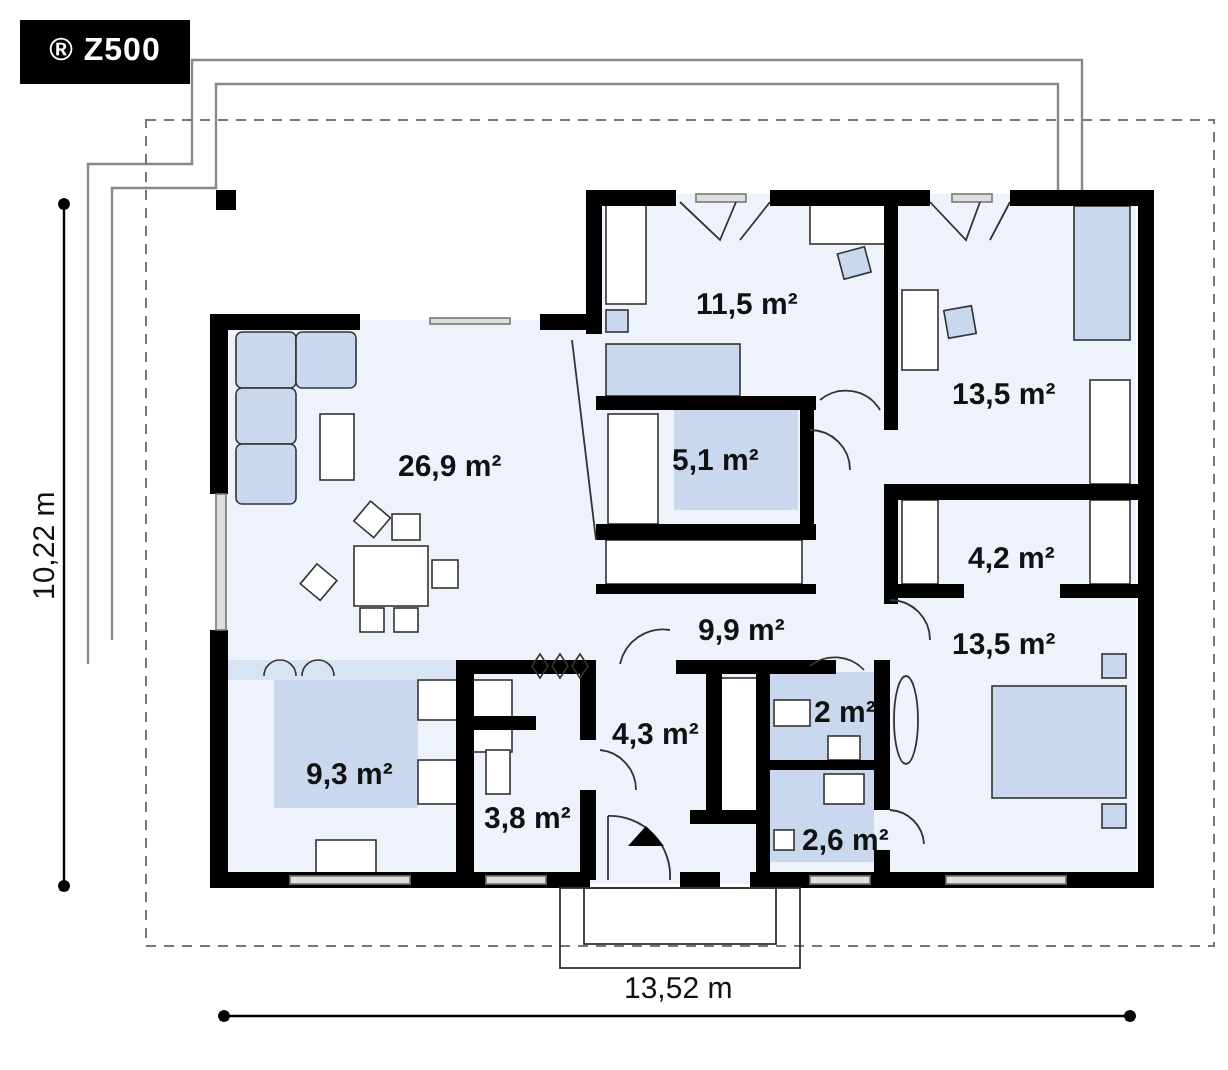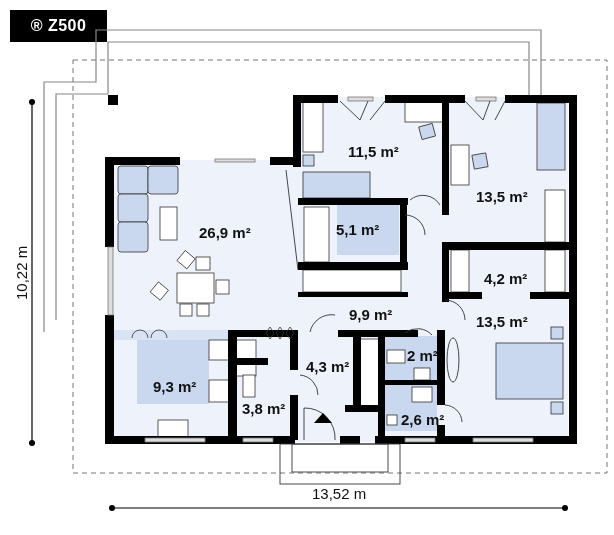--- a/index.html
+++ b/index.html
@@ -1,18 +1,18 @@
 <!DOCTYPE html>
 <html><head>
 <meta charset="utf-8">
 <style>
   html, body { margin: 0; padding: 0; background: #ffffff; }
   body { width: 614px; height: 535px; position: relative; overflow: hidden;
          font-family: "Liberation Sans", sans-serif; }
-  .badge { position: absolute; left: 10px; top: 10px; width: 97px; height: 32px;
+  .badge { position: absolute; left: 10px; top: 10px; width: 85px; height: 32px;
            background: #000; color: #fff; font-weight: bold; font-size: 16px;
            display: flex; align-items: center; justify-content: center; letter-spacing: 0.5px; }
   svg { position: absolute; left: 0; top: 0; }
   .lbl { font-family: "Liberation Sans", sans-serif; font-weight: bold; fill: #111; }
   .dim { font-family: "Liberation Sans", sans-serif; font-size: 15px; fill: #111; }
 </style>
 </head>
 <body>
 
 <div class="badge">® Z500</div>

